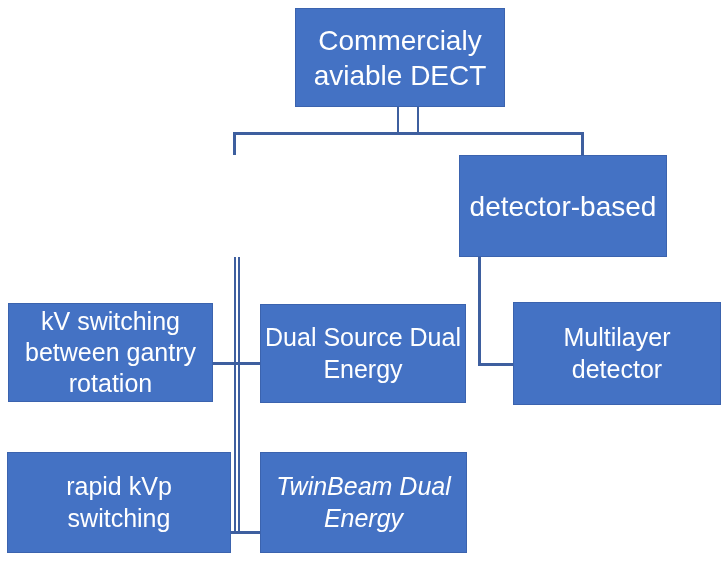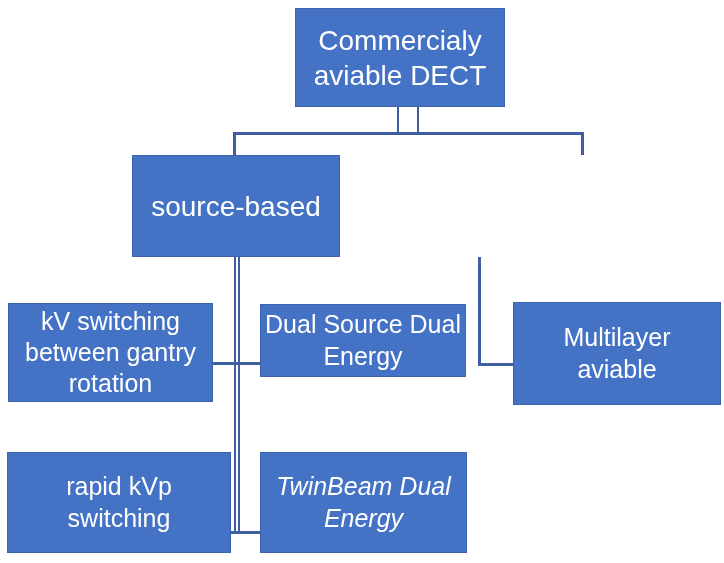--- a/index.html
+++ b/index.html
@@ -37,21 +37,21 @@
   .connector {
     position: absolute;
     background: var(--connector, #3E5F9F);
   }
 
   
   #node-root       { left: 295px; top: 8px;   width: 210px; height: 99px; }
   #node-source     { left: 132px; top: 155px; width: 208px; height: 102px; }
   #node-detector   { left: 459px; top: 155px; width: 208px; height: 102px; }
   #node-kv         { left: 8px;   top: 303px; width: 205px; height: 99px; }
-  #node-dualsource { left: 260px; top: 304px; width: 206px; height: 73px; }
+  #node-dualsource { left: 260px; top: 304px; width: 206px; height: 99px; }
   #node-multilayer { left: 513px; top: 302px; width: 208px; height: 103px; }
   #node-rapid      { left: 7px;   top: 452px; width: 224px; height: 101px; }
   #node-twinbeam   { left: 260px; top: 452px; width: 207px; height: 101px; font-style: italic; }
 
   
   #conn-root-stub-left   { left: 397px; top: 107px; width: 2px;  height: 27px; }
   #conn-root-stub-right  { left: 417px; top: 107px; width: 2px;  height: 27px; }
   #conn-top-horizontal   { left: 233px; top: 132px; width: 351px; height: 3px; }
   #conn-top-left-vert    { left: 233px; top: 132px; width: 3px;  height: 23px; }
   #conn-top-right-vert   { left: 581px; top: 132px; width: 3px;  height: 23px; }
@@ -77,39 +77,39 @@
   <div class="connector" id="conn-mid-horizontal"></div>
   <div class="connector" id="conn-bottom-horizontal"></div>
   <div class="connector" id="conn-detector-vert"></div>
   <div class="connector" id="conn-detector-horiz"></div>
 
   <div class="node lvl-big" id="node-root">
     <span class="label">Commercialy
 aviable DECT</span>
   </div>
 
-  <div class="node lvl-big" id="node-source">
-    <span class="label">source-based</span>
+
+  <div class="node lvl-big" id="node-detector">
+    <span class="label">detector-based</span>
   </div>
-
 
   <div class="node lvl-small" id="node-kv">
     <span class="label">kV switching
 between gantry
 rotation</span>
   </div>
 
   <div class="node lvl-small" id="node-dualsource">
     <span class="label">Dual Source Dual
 Energy</span>
   </div>
 
   <div class="node lvl-small" id="node-multilayer">
     <span class="label">Multilayer
-aviable</span>
+detector</span>
   </div>
 
   <div class="node lvl-small" id="node-rapid">
     <span class="label">rapid kVp
 switching</span>
   </div>
 
   <div class="node lvl-small" id="node-twinbeam">
     <span class="label">TwinBeam Dual
 Energy</span>

